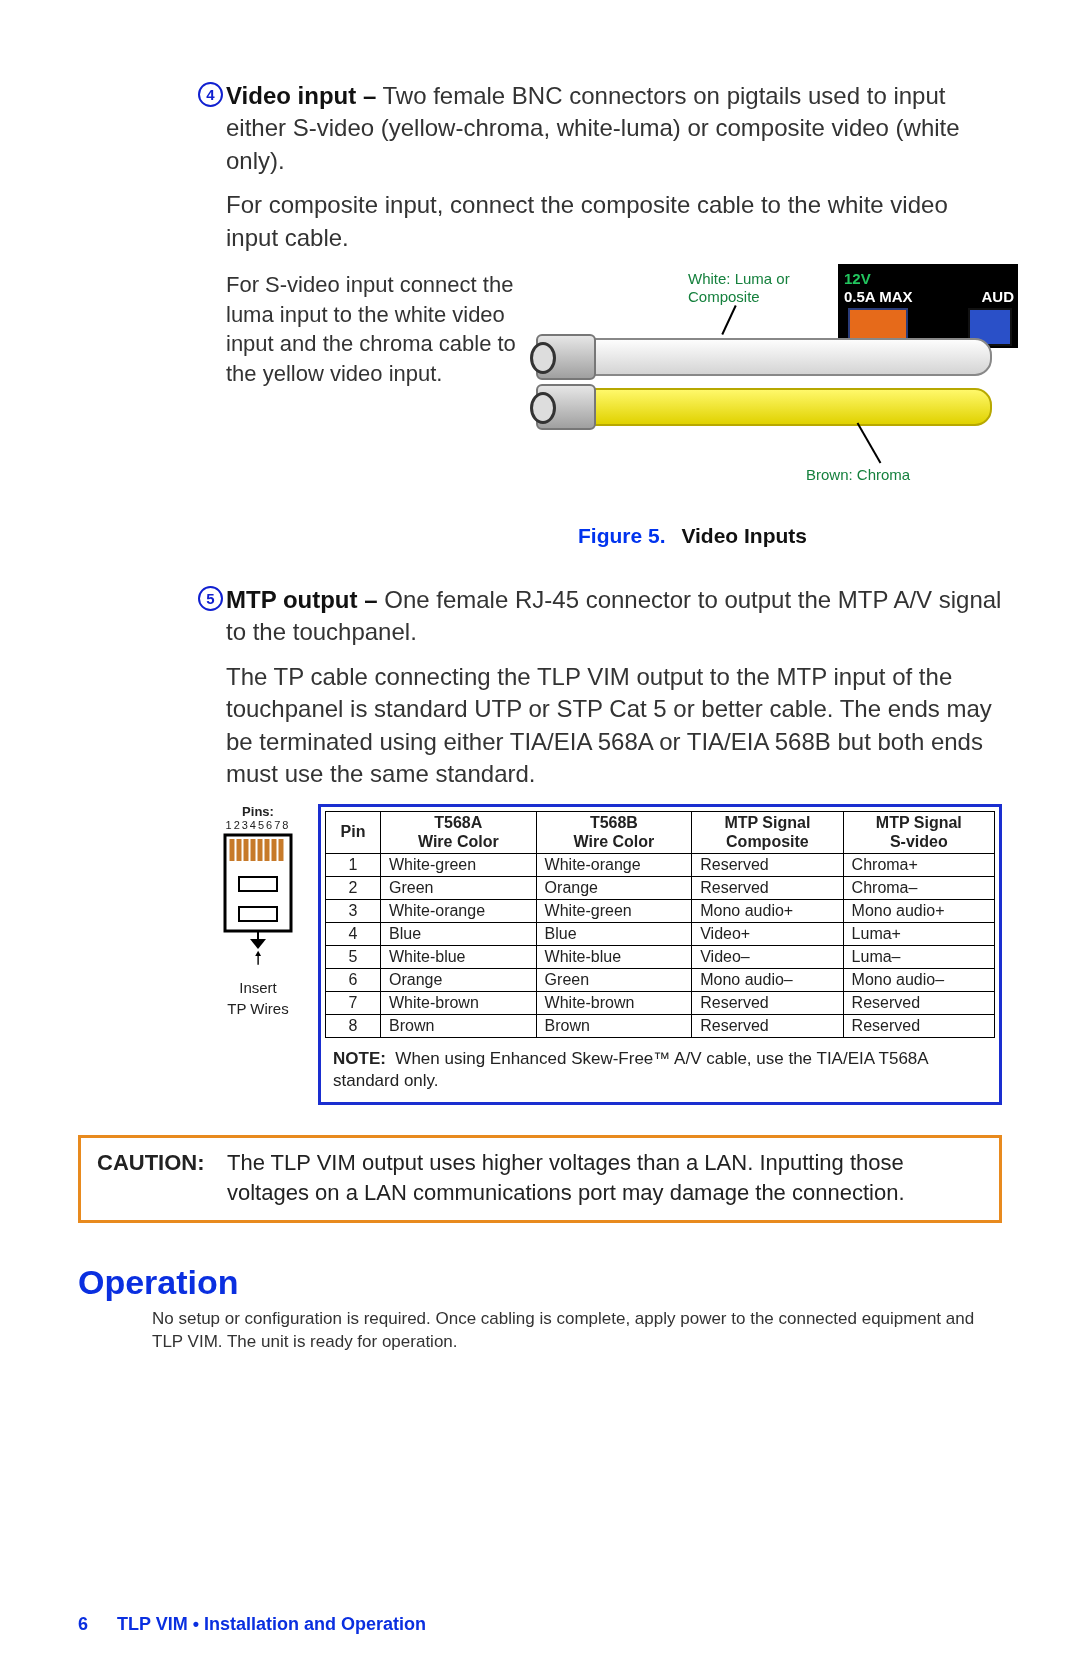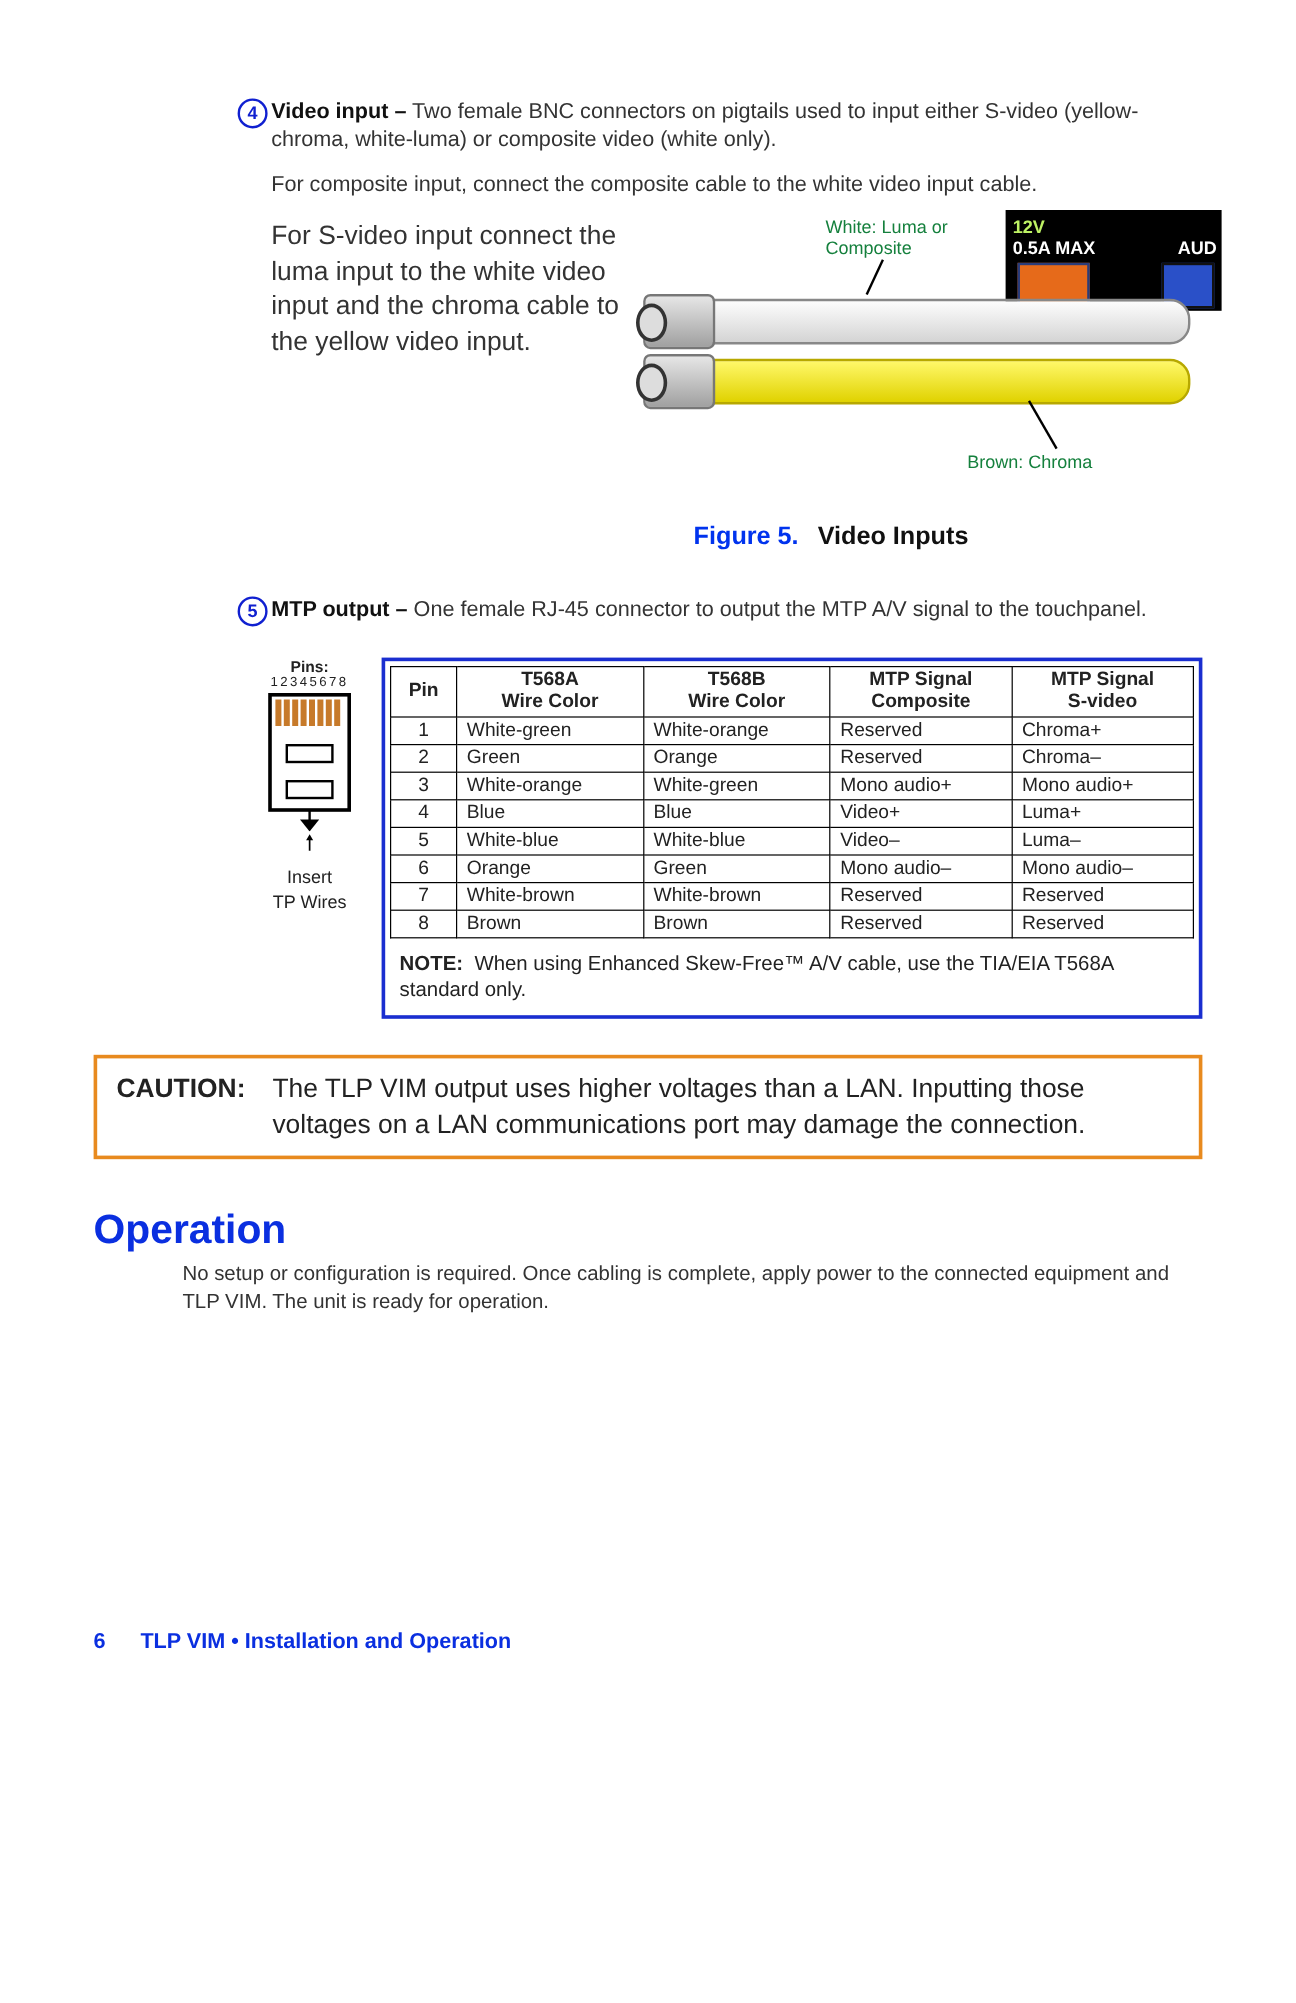--- a/index.html
+++ b/index.html
@@ -35,21 +35,21 @@
   .item-indent {
     width: 120px;
     flex: 0 0 120px;
   }
   .item-bullet {
     width: 28px;
     flex: 0 0 28px;
   }
   .item-body {
     flex: 1;
-    font-size: 18px;
+    font-size: 24px;
     line-height: 1.35;
     color: #333;
   }
   .item-body b {
     color: #111;
     font-weight: 700;
   }
   .fig-wrap {
     display: flex;
     margin: 4px 0 18px 0;
@@ -83,21 +83,21 @@
   .vidfig .panel {
     position: absolute;
     right: -20px;
     top: -6px;
     width: 180px;
     height: 84px;
     background: #000;
     overflow: hidden;
   }
   .vidfig .panel .t12v {
-    position:absolute; left:6px; top:6px; color:#bef264; font-size:15px; font-weight:700;
+    position:absolute; left:6px; top:6px; color:#22c55e; font-size:15px; font-weight:700;
   }
   .vidfig .panel .t05a {
     position:absolute; left:6px; top:24px; color:#fff; font-size:15px; font-weight:700;
   }
   .vidfig .panel .aud {
     position:absolute; right:4px; top:24px; color:#fff; font-size:15px; font-weight:700;
   }
   .vidfig .panel .jack1 {
     position:absolute; left:10px; top:44px; width:56px; height:34px; background:#e66a1a; border:2px solid #2a3c7a;
   }
@@ -300,20 +300,21 @@
     </div>
     <div class="item-body">
       <b>MTP output –</b>
       <span>One female RJ-45 connector to output the MTP A/V signal to the touchpanel.</span>
     </div>
   </div>
 
   <div class="item-row">
     <div class="item-indent"></div>
       <div class="item-bullet"></div>
+    <div class="item-body">The TP cable connecting the TLP VIM output to the MTP input of the touchpanel is standard UTP or STP Cat 5 or better cable. The ends may be terminated using either TIA/EIA 568A or TIA/EIA 568B but both ends must use the same standard.</div>
   </div>
 
   <div class="pin-block">
     <div class="rj45">
       <div class="pins-label">Pins:</div>
       <div class="pins-nums">12345678</div>
       <svg class="rj45-svg" width="78" height="118">
         <rect x="6" y="4" width="66" height="96" fill="none" stroke="#000" stroke-width="3"></rect>
 
         <g stroke="#c77a2a" stroke-width="5">

